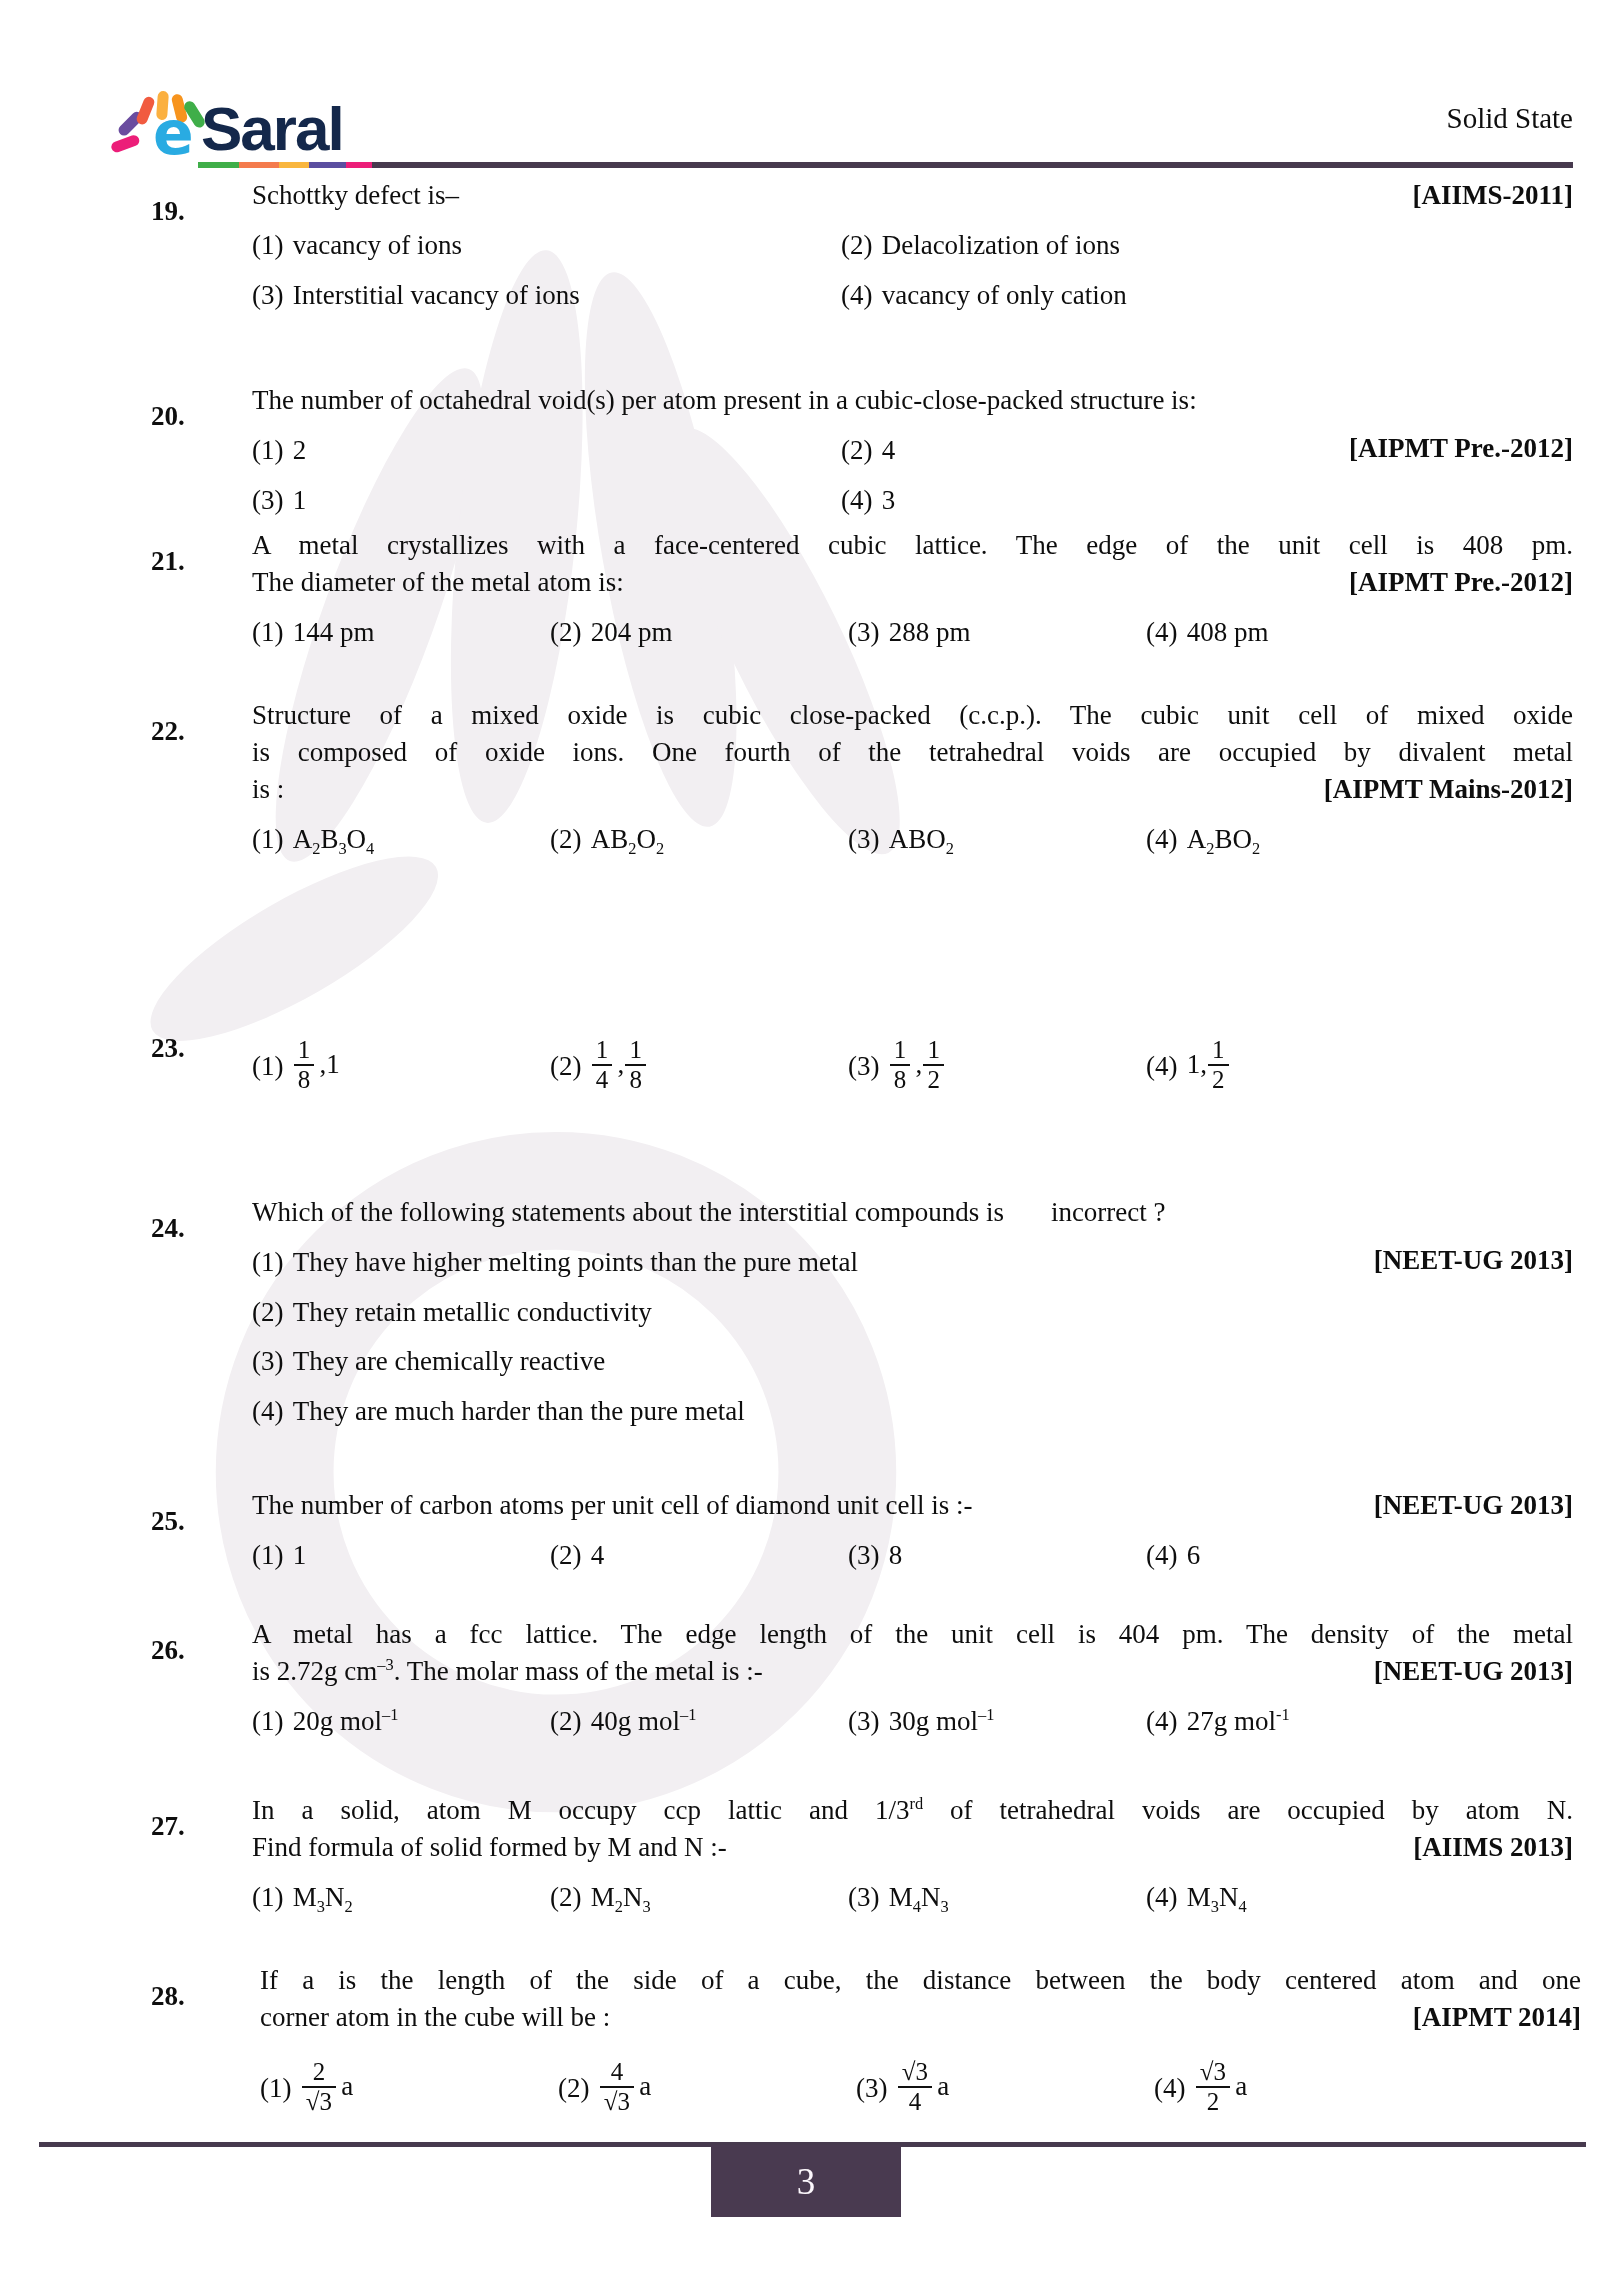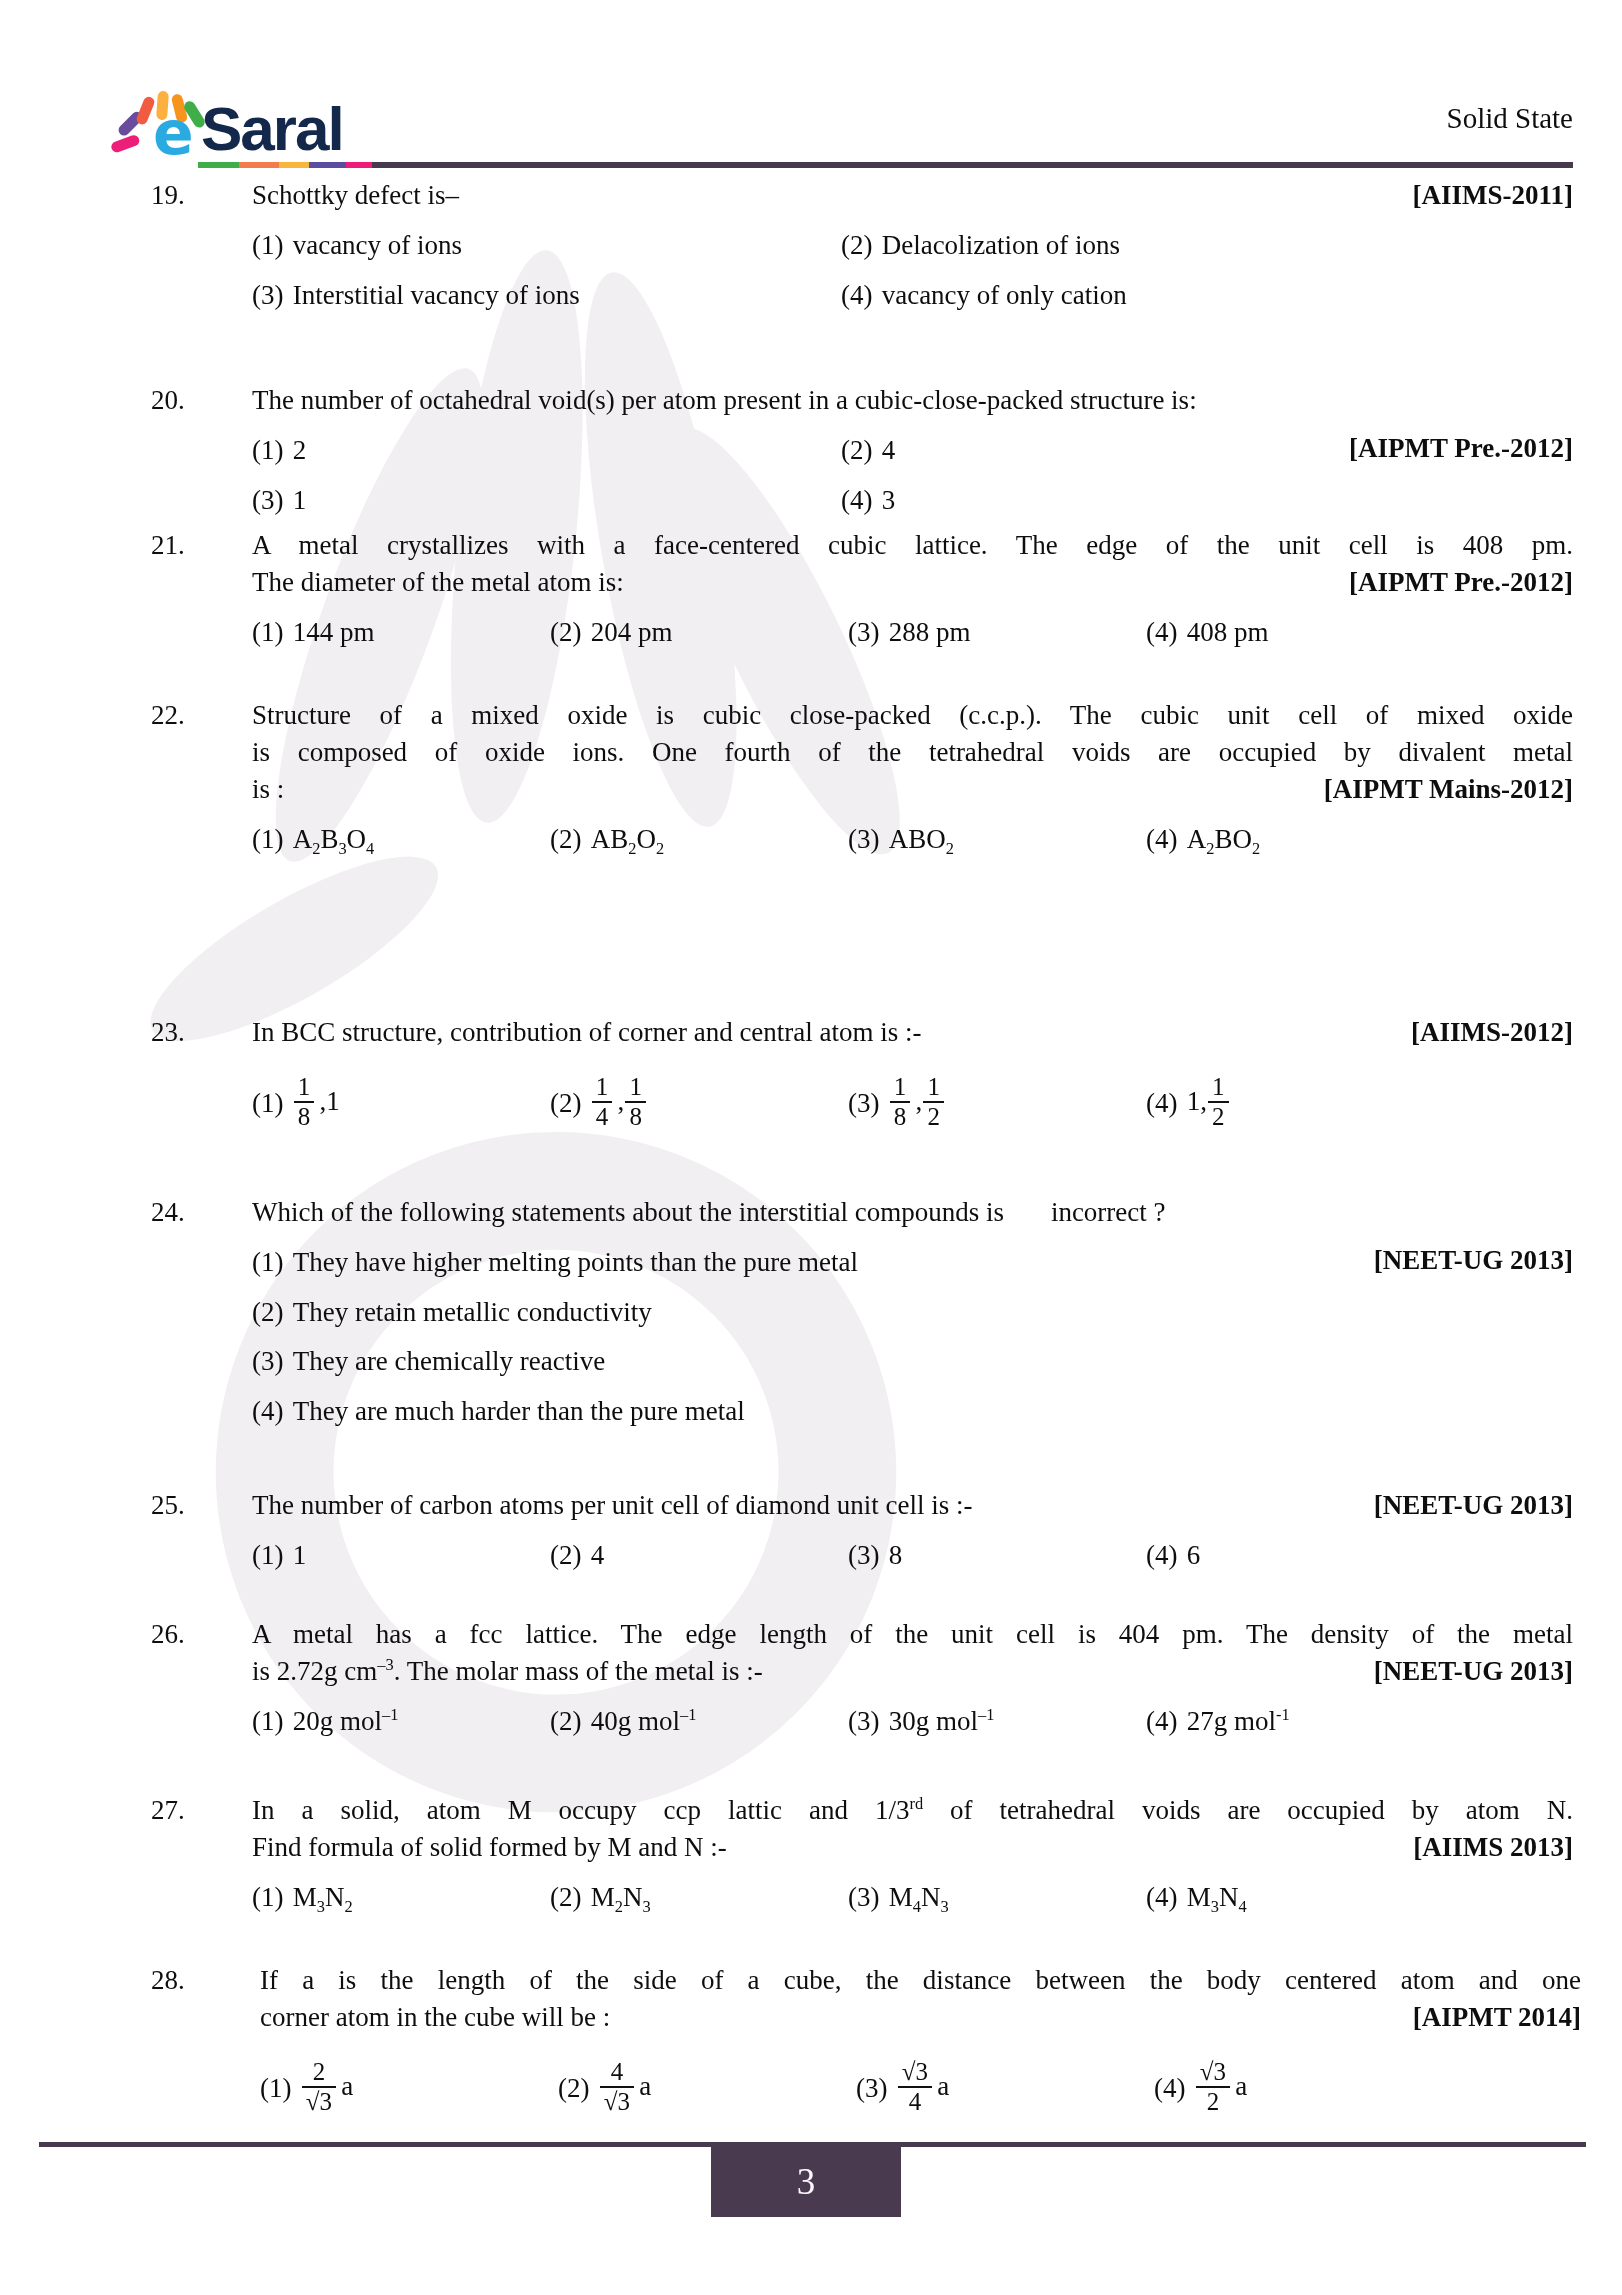--- a/index.html
+++ b/index.html
@@ -22,21 +22,21 @@
           font-weight:700;font-size:62px;line-height:65px;letter-spacing:-2px;}
   .topic{position:absolute;right:49px;top:102px;font-size:29px;z-index:2;}
   .header-rule{position:absolute;left:198px;right:49px;top:162px;height:5.9px;display:flex;z-index:2;}
   .seg{height:5.9px;}
   .seg:nth-child(1){width:41px;}.seg:nth-child(2){width:40px;}.seg:nth-child(3){width:30px;}
   .seg:nth-child(4){width:37px;}.seg:nth-child(5){width:25.5px;}
   .rulefill{flex:1;height:5.9px;}
   
   .questions{position:absolute;inset:0;z-index:1;}
   .q{position:absolute;left:0;width:1622px;font-size:27px;line-height:37px;}
-  .qnum{position:absolute;left:151px;top:0;font-weight:400;}
+  .qnum{position:absolute;left:151px;top:16px;font-weight:700;}
   .qbody{margin-left:252px;margin-right:49px;}
   .qline{position:relative;line-height:37px;}
   .just{text-align:justify;text-align-last:justify;}
   .tag{position:absolute;right:0;top:0;font-weight:700;white-space:nowrap;}
   .b{font-weight:400;margin-left:40px;}
   .optrow{position:relative;margin-top:10.5px;line-height:37px;white-space:nowrap;}
   .optrow.tallrow{margin-top:22px;}
   .opt{display:inline-flex;align-items:center;vertical-align:middle;}
   .cols2 .opt{width:589px;}
   .cols4 .opt{width:298px;}
@@ -167,21 +167,20 @@
               <span class="opttext"><span>ABO</span><sub>2</sub></span>
             </div><div class="opt">
               <span class="optlabel">(4)</span>
               <span class="opttext"><span>A</span><sub>2</sub><span>BO</span><sub>2</sub></span>
             </div></div>
         </div>
       </div>
       <div class="q" style="top: 1014px;">
         <div class="qnum">23.</div>
         <div class="qbody">
-          <div class="qline"><span><span>In BCC structure, contribution of corner and central atom is :-</span></span><span class="tag">[AIIMS-2012]</span></div>
           <div class="optrow cols4 tallrow"><div class="opt">
               <span class="optlabel">(1)</span>
               <span class="opttext"><span class="frac"><span class="fnum">1</span><span class="fden">8</span></span><span>,1</span></span>
             </div><div class="opt">
               <span class="optlabel">(2)</span>
               <span class="opttext"><span class="frac"><span class="fnum">1</span><span class="fden">4</span></span><span>,</span><span class="frac"><span class="fnum">1</span><span class="fden">8</span></span></span>
             </div><div class="opt">
               <span class="optlabel">(3)</span>
               <span class="opttext"><span class="frac"><span class="fnum">1</span><span class="fden">8</span></span><span>,</span><span class="frac"><span class="fnum">1</span><span class="fden">2</span></span></span>
             </div><div class="opt">

